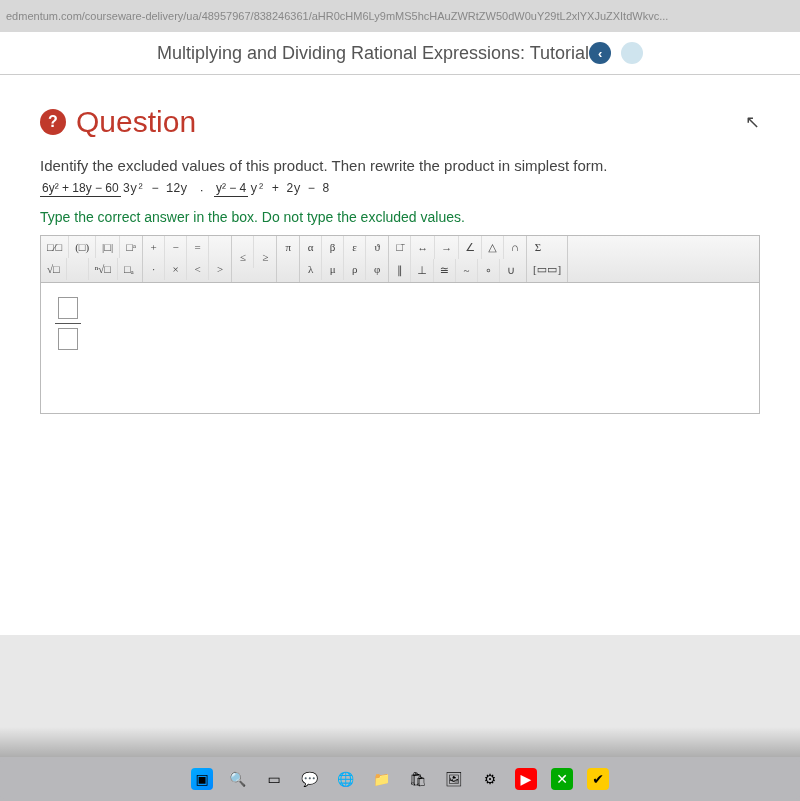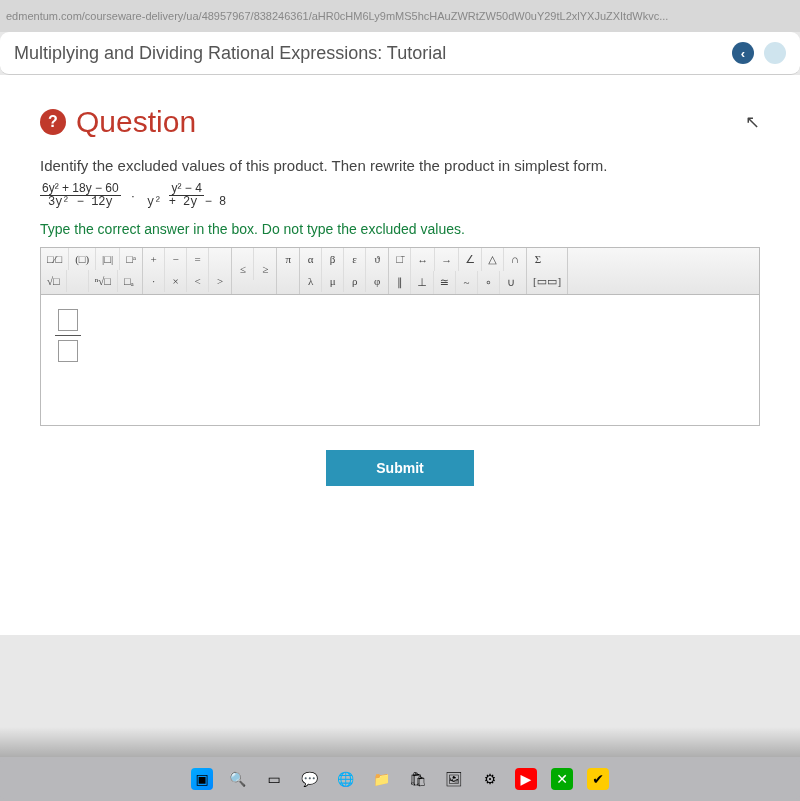--- a/index.html
+++ b/index.html
@@ -18,22 +18,21 @@
     padding: 10px 6px;
     white-space: nowrap;
     overflow: hidden;
   }
   .page-title-bar {
     background: #fff;
     padding: 10px 14px;
     border-bottom: 1px solid #ccc;
     display: flex;
     align-items: center;
-    justify-content: space-between;
-    border-radius: 9px;
+    justify-content: center;
   }
   .page-title-bar h1 {
     font-weight: 300;
     font-size: 18px;
     color: #555;
   }
   .title-controls { display:flex; gap:10px; align-items:center; }
   .circle-btn {
     width: 22px; height: 22px; border-radius: 50%;
     display:flex; align-items:center; justify-content:center;
@@ -55,21 +54,21 @@
     width:26px; height:26px; border-radius:50%;
     background:#c0392b; color:#fff; font-weight:bold;
     display:flex; align-items:center; justify-content:center;
     font-size:16px;
   }
   .q-title { color:#c0392b; font-size:30px; font-weight:400; }
   .cursor-icon { margin-left:auto; font-size:18px; color:#444; }
 
   .prompt { color:#444; font-size:15px; margin-bottom:8px; }
   .math-expr { margin: 6px 0 12px 0; display:flex; align-items:center; gap:10px; font-size:13px; color:#333;}
-  .frac { display:inline-flex; flex-direction:column; align-items:center; line-height:1.1; font-size:12px;}
+  .frac { display:inline-flex; flex-direction:row; align-items:center; line-height:1.1; font-size:12px;}
   .frac .num { border-bottom:1px solid #333; padding:0 2px;}
   .frac .den { padding:0 2px;font-family:Liberation Mono, monospace;}
   .instr { color:#15803d; font-size:14px; margin-bottom:10px; }
 
   .editor {
     border:1px solid #bbb;
     background:#fff;
   }
   .toolbar {
     display:flex;
@@ -238,23 +237,20 @@
 
     <div class="editor-body">
       <div class="ans-frac">
         <div class="ans-box"></div>
         <div class="ans-line"></div>
         <div class="ans-box"></div>
       </div>
     </div>
   </div>
 
-  <div class="submit-wrap">
-    <button class="submit-btn">Submit</button>
-  </div>
 </div>
 
 <div class="bezel-bottom"></div>
 
 <div class="taskbar">
   <div class="tb-icon" style="background:linear-gradient(135deg,#0af,#08f);">▣</div>
   <div class="tb-icon">🔍</div>
   <div class="tb-icon">▭</div>
   <div class="tb-icon">💬</div>
   <div class="tb-icon">🌐</div>

